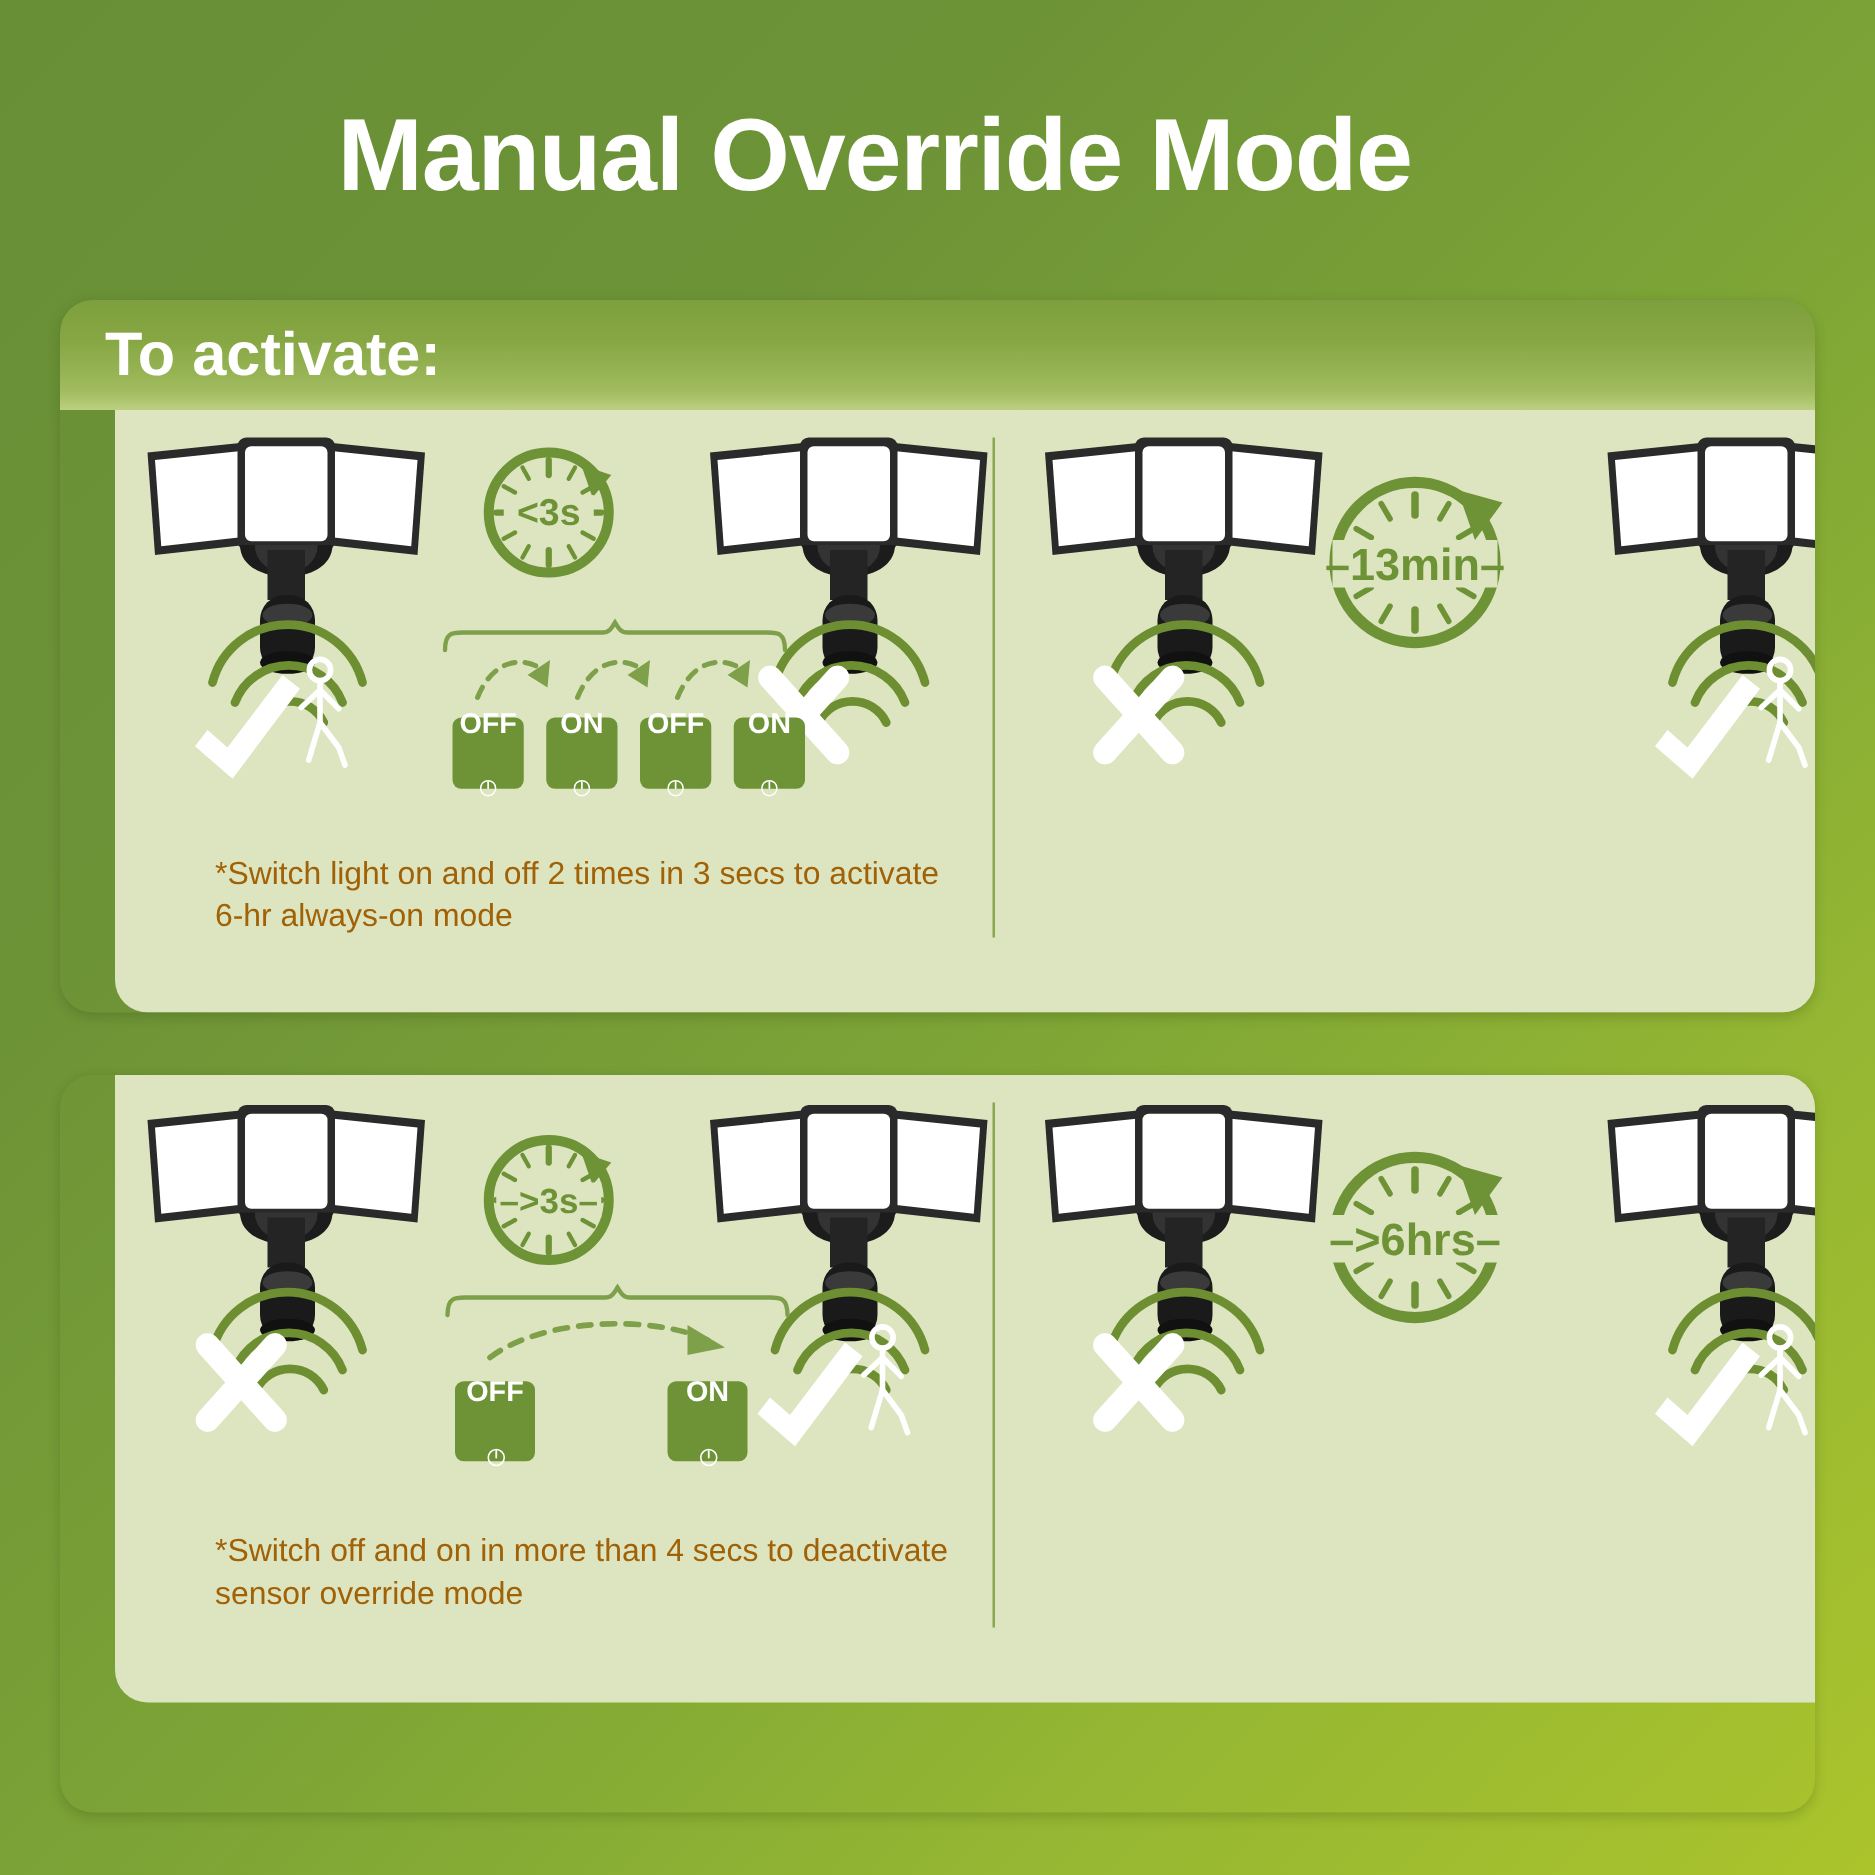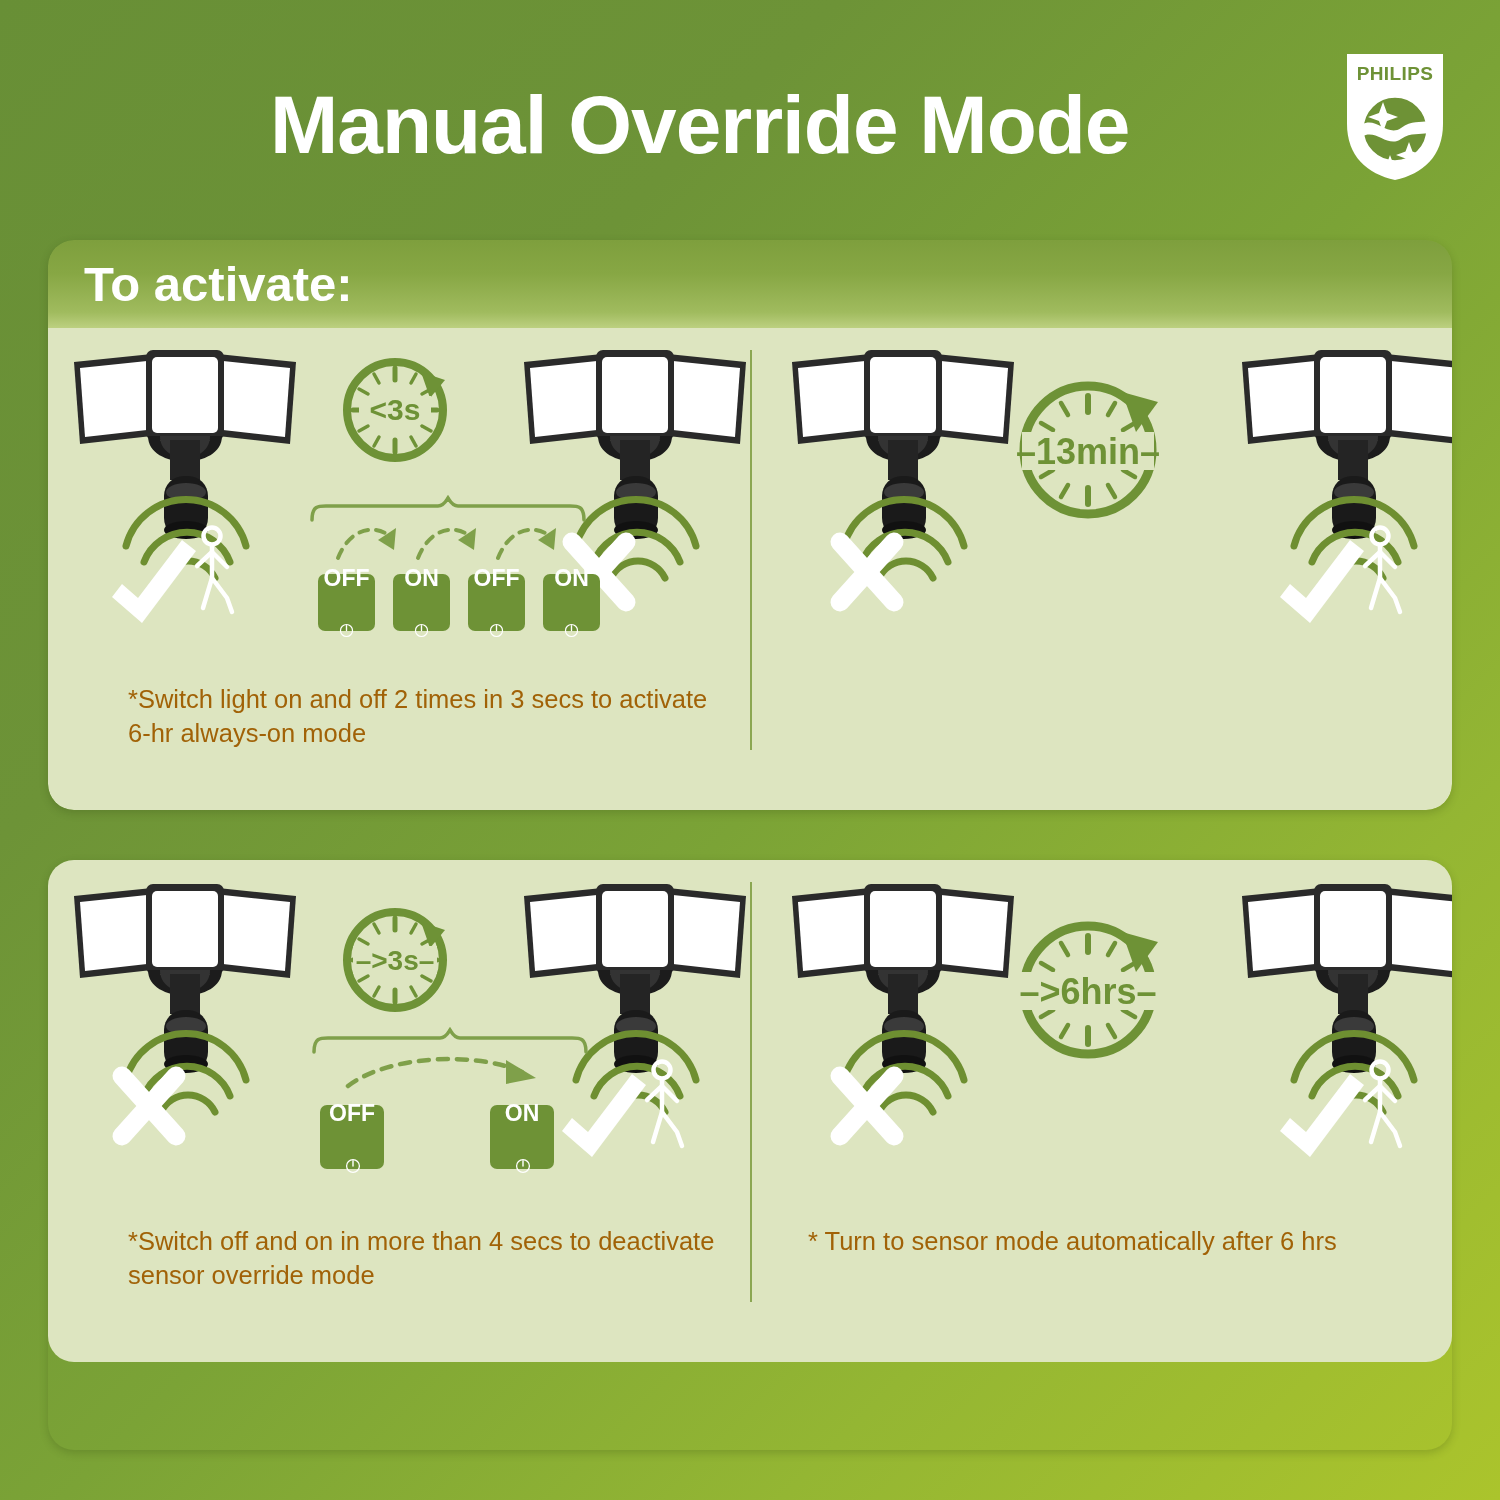--- a/index.html
+++ b/index.html
@@ -34,20 +34,21 @@
     border-radius:26px 26px 0 0;
   }
   .panel-head-label{
     position:absolute; left:36px; top:50%; transform:translateY(-50%);
     color:#fff; font-size:49px; font-weight:bold; white-space:nowrap;
   }
   .panel-body{
     position:relative; width:100%; height:calc(100% - 88px);
     background:#dde5c0;
     border-radius:0 0 26px 26px;
+    margin-left:44px;
   }
   .divider{
     position:absolute; top:22px; bottom:60px; left:50%;
     width:2px; background:#7d9c3e; opacity:.85;
   }
 
   .caption{
     position:absolute; text-align:left; color:#a16207;
     font-size:25.5px; line-height:1.33; font-weight:normal;
   }
@@ -67,37 +68,20 @@
   .pwr-btn .pico{ width:15px; height:15px; }
 
   svg{ display:block; overflow:visible; }
 </style>
 </head>
 <body>
 
 <div class="hdr">
   <div class="title">Manual Override Mode</div>
 
-  <div class="philips-logo">
-    <svg viewBox="0 0 100 130" width="100" height="130">
-      <path d="M2 2 H98 V72 C98 104 78 122 50 128 C22 122 2 104 2 72 Z" fill="#ffffff"></path>
-      <text x="50" y="28" text-anchor="middle" font-family="Liberation Sans, sans-serif" font-size="19" font-weight="bold" fill="#6e9236" letter-spacing="0.4">PHILIPS</text>
-      <clipPath id="shieldclip">
-        <circle cx="50" cy="77" r="33"></circle>
-      </clipPath>
-      <g clip-path="url(#shieldclip)">
-        <rect x="15" y="42" width="70" height="72" fill="#6e9236"></rect>
-        <path d="M15 74 C30 62 42 86 56 76 C68 67 78 72 86 68 L86 80 C76 84 68 79 56 87 C42 97 30 74 15 86 Z" fill="#ffffff"></path>
-        <path d="M38 50 l4 11 11 4 -11 4 -4 11 -4 -11 -11 -4 11 -4 z" fill="#ffffff"></path>
-        <path d="M64 90 l3.5 9.5 9.5 3.5 -9.5 3.5 -3.5 9.5 -3.5 -9.5 -9.5 -3.5 9.5 -3.5 z" fill="#ffffff"></path>
-        <path d="M45 103 l2 5.5 5.5 2 -5.5 2 -2 5.5 -2 -5.5 -5.5 -2 5.5 -2 z" fill="#ffffff"></path>
-      </g>
-      <circle cx="50" cy="77" r="33" fill="none" stroke="#ffffff" stroke-width="3.5"></circle>
-    </svg>
-  </div>
 </div>
 
 <div class="panel" id="panel-activate">
   <div class="panel-head">
     <div class="panel-head-label">To activate:</div>
   </div>
   <div class="panel-body">
     <div class="divider"></div>
 
     <div class="abs" style="left:12px; top:12px;">
@@ -510,15 +494,14 @@
         <path d="M62 244 l16 14 l44 -58 l14 11 l-54 72 l-30 -26 z" fill="#ffffff"></path>
         <g fill="none" stroke="#ffffff" stroke-width="4.5" stroke-linecap="round" stroke-linejoin="round">
           <circle cx="152" cy="196" r="8.5"></circle>
           <path d="M152 205 L152 238"></path>
           <path d="M152 212 L137 226 M152 212 L167 227"></path>
           <path d="M152 238 L143 268 M152 238 L167 258 L172 272"></path>
         </g>
       </svg>
     </div>
 
-    <div class="caption" style="left:760px; top:365px; width:640px;">*  Turn to sensor mode automatically after 6 hrs</div>
   </div>
 </div>
 
 </body></html>

